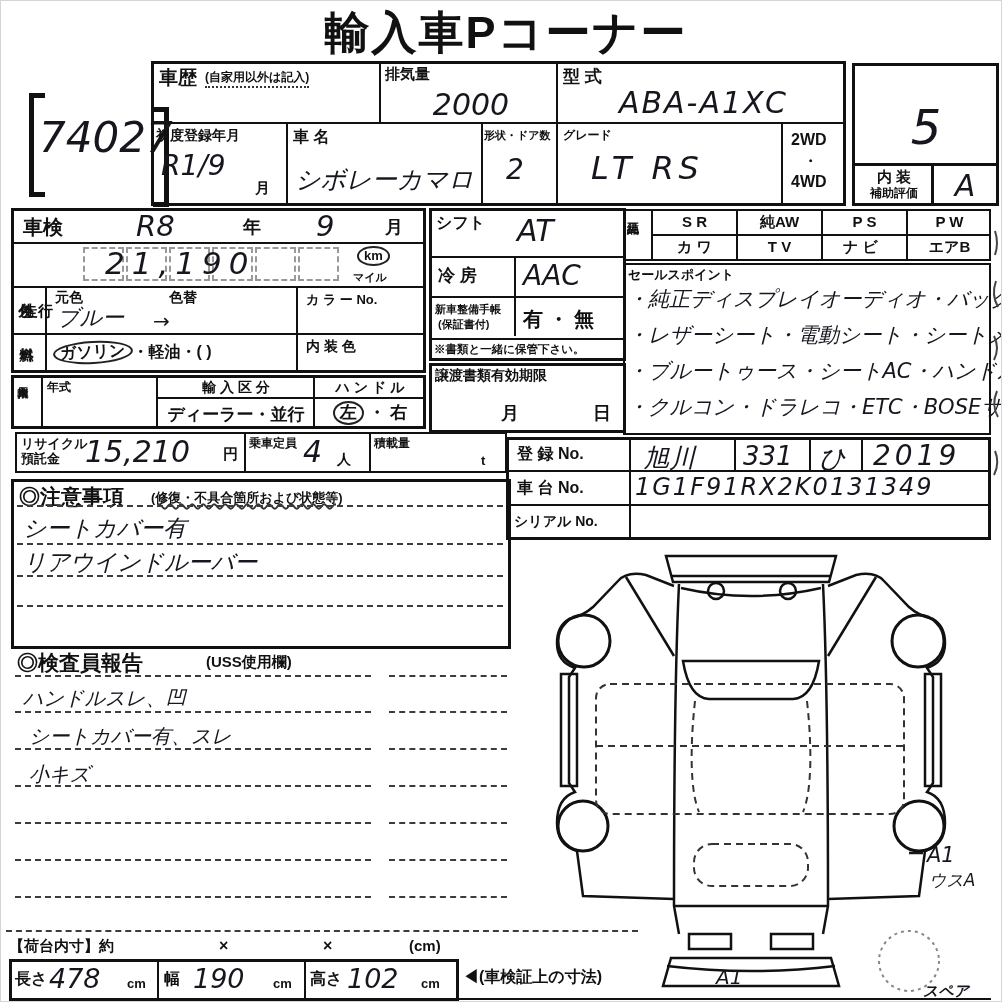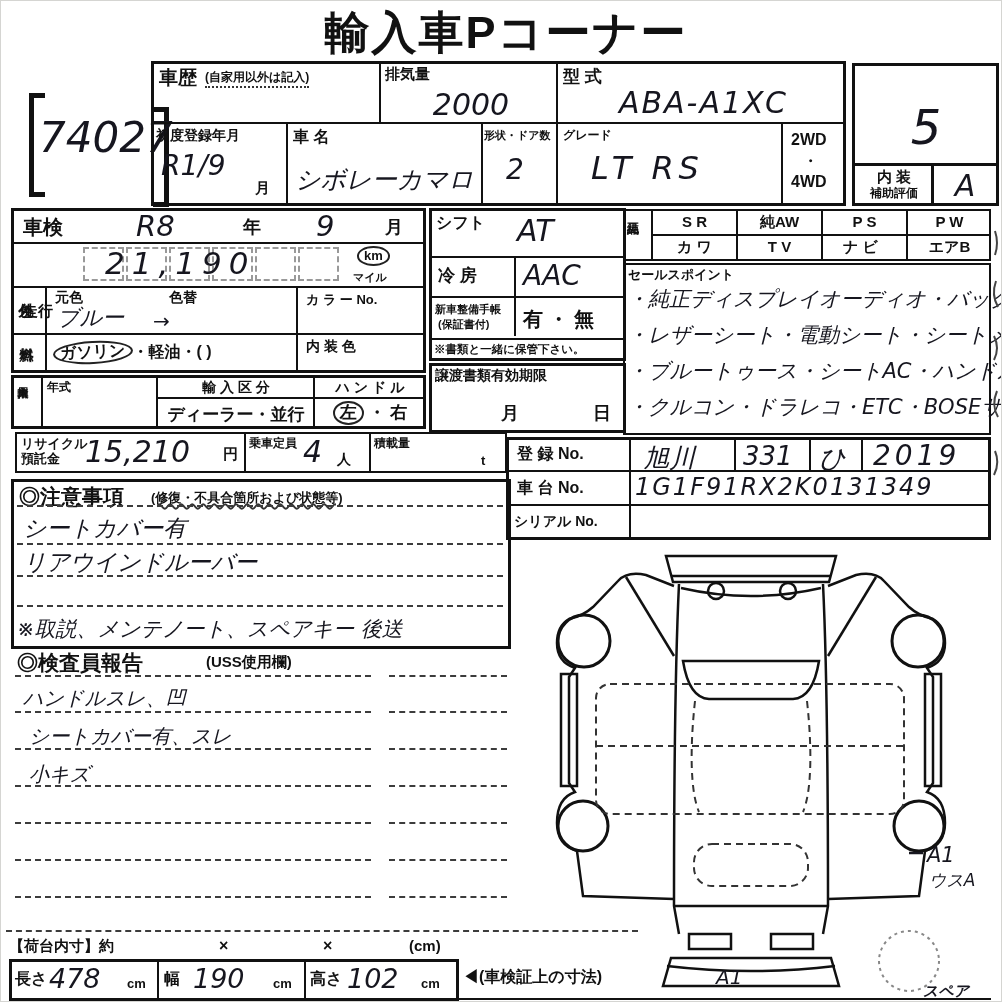--- a/index.html
+++ b/index.html
@@ -196,21 +196,20 @@
   <div class="abs b3" style="left:10px;top:478px;width:500px;height:170px;"></div>
   <div class="abs bold" style="left:18px;top:482px;font-size:21px;">◎注意事項</div>
   <div class="abs bold wavy" style="left:150px;top:488px;font-size:13px;">(修復・不具合箇所および状態等)</div>
   <div class="abs dash" style="left:16px;top:504px;width:486px;"></div>
   <div class="abs dash" style="left:16px;top:542px;width:486px;"></div>
   <div class="abs dash" style="left:16px;top:574px;width:486px;"></div>
   <div class="abs dash" style="left:16px;top:604px;width:486px;"></div>
   <div class="abs hw" style="left:22px;top:512px;font-size:23px;">シートカバー有</div>
   <div class="abs hw" style="left:22px;top:546px;font-size:23px;">リアウインドルーバー</div>
   <div class="abs hw" style="left:22px;top:578px;font-size:23px;"></div>
-  <div class="abs hw" style="left:16px;top:614px;font-size:21px;">※取説、メンテノート、スペアキー 後送</div>
 
   <div class="abs bold" style="left:16px;top:648px;font-size:21px;font-family:Liberation Serif, serif;">◎検査員報告</div>
   <div class="abs bold" style="left:205px;top:652px;font-size:15px;">(USS使用欄)</div>
   <div class="abs dash" style="left:14px;top:674px;width:356px;"></div>
     <div class="abs dash" style="left:388px;top:674px;width:118px;"></div>
   <div class="abs dash" style="left:14px;top:710px;width:356px;"></div>
     <div class="abs dash" style="left:388px;top:710px;width:118px;"></div>
   <div class="abs dash" style="left:14px;top:747px;width:356px;"></div>
     <div class="abs dash" style="left:388px;top:747px;width:118px;"></div>
   <div class="abs dash" style="left:14px;top:784px;width:356px;"></div>

